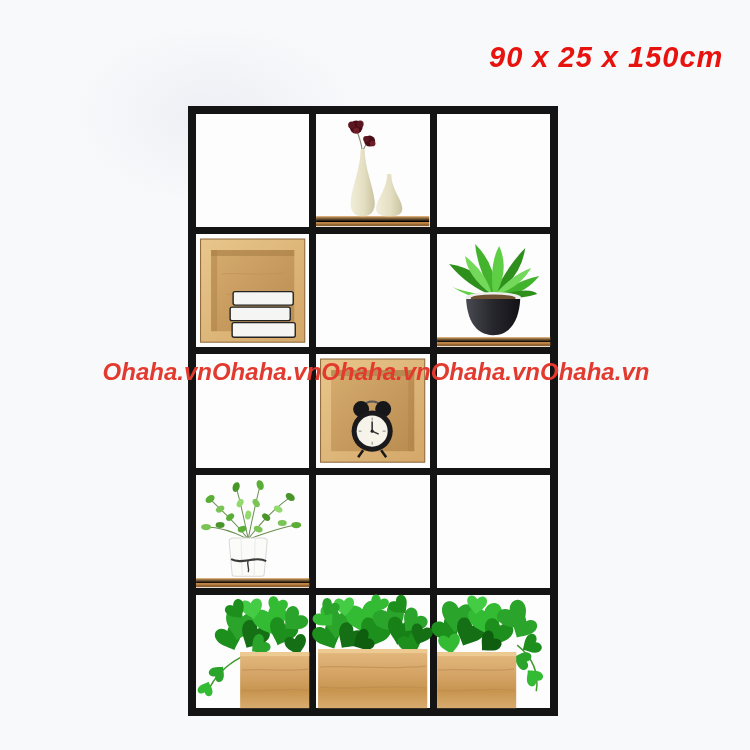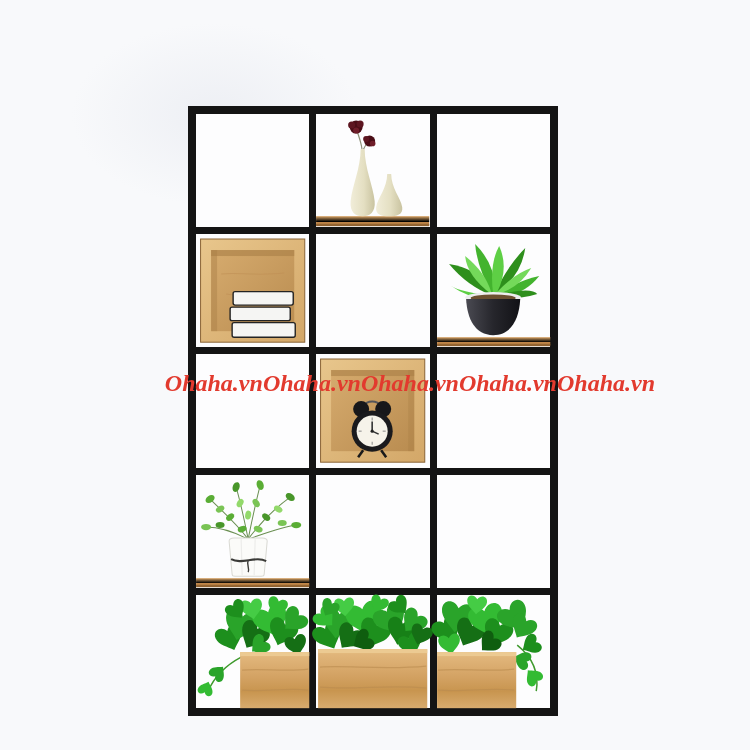--- a/index.html
+++ b/index.html
@@ -11,22 +11,22 @@
   .canvas{position:relative;width:750px;height:750px;background:var(--bg);}
   .blob{position:absolute;left:70px;top:22px;width:290px;height:185px;border-radius:50%;
         background:radial-gradient(ellipse at center,#edeff4 0%,rgba(248,249,251,0) 70%);}
   .size-label{position:absolute;left:489px;top:41px;font-style:italic;font-weight:bold;
         font-size:29px;letter-spacing:1px;color:var(--label-red);white-space:nowrap;}
   .shelf{position:absolute;left:188px;top:106px;width:370px;height:610px;
         background:var(--frame);border:8px solid var(--frame);
         display:grid;grid-template-columns:repeat(3,1fr);grid-template-rows:repeat(5,1fr);gap:7px;}
   .cell{background:var(--cell-bg);position:relative;}
   .deco{position:absolute;inset:0;width:100%;height:100%;overflow:visible;display:block;}
-  .watermarks{position:absolute;left:97px;top:370px;width:558px;display:flex;
-        justify-content:flex-end;z-index:5;pointer-events:none;font-family:Liberation Serif, serif;}
+  .watermarks{position:absolute;left:97px;top:358px;width:558px;display:flex;
+        justify-content:center;z-index:5;pointer-events:none;}
   .watermarks span{font-style:italic;font-weight:bold;font-size:24px;color:var(--watermark-red);}
   .defs{position:absolute;width:0;height:0;}
 </style>
 </head>
 <body>
 
 <div class="canvas">
 
   <svg class="defs" aria-hidden="true">
     <defs>
@@ -61,20 +61,21 @@
           <stop offset="1" stop-color="#d8ab6e"></stop>
       </linearGradient>
       <symbol id="pothosLeaf" overflow="visible">
         <path d="M0,-3 C-6,-13 -19,-10 -18,1 C-17,11 -7,16 0,24 C7,16 17,11 18,1 C19,-10 6,-13 0,-3 Z"></path>
       </symbol>
     </defs>
   </svg>
 
   <div class="blob"></div>
 
+  <div class="size-label">90 x 25 x 150cm</div>
 
   <div class="shelf">
 
     <div class="cell"></div>
 
     <div class="cell">
       <svg class="deco" viewBox="0 0 113 113">
         <rect x="0" y="102" width="113" height="9" fill="url(#plankGrad)"></rect>
         <rect x="0" y="110" width="113" height="2" fill="#8f6130"></rect>
         <path d="M46,36 C45,28 42,20 40,15" stroke="#8d9078" stroke-width="1.2" fill="none"></path>

